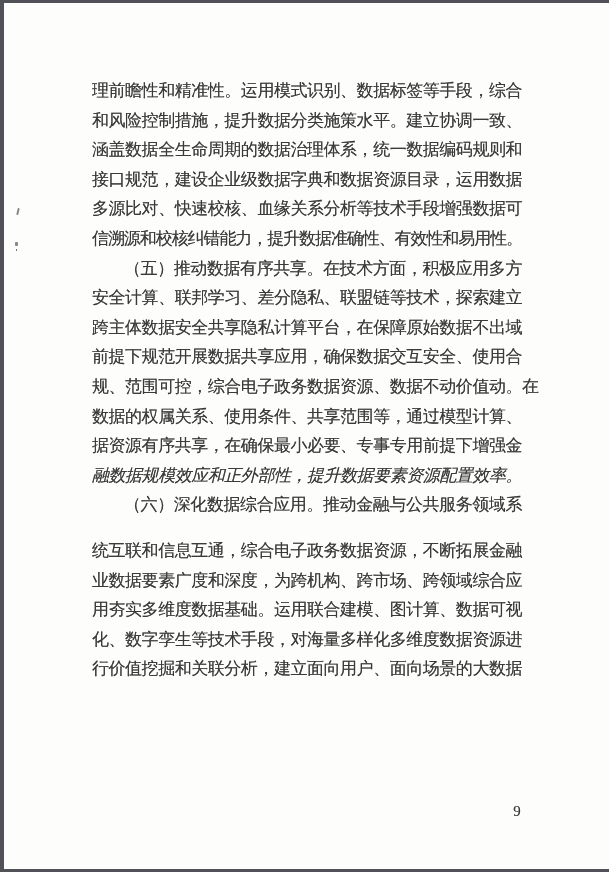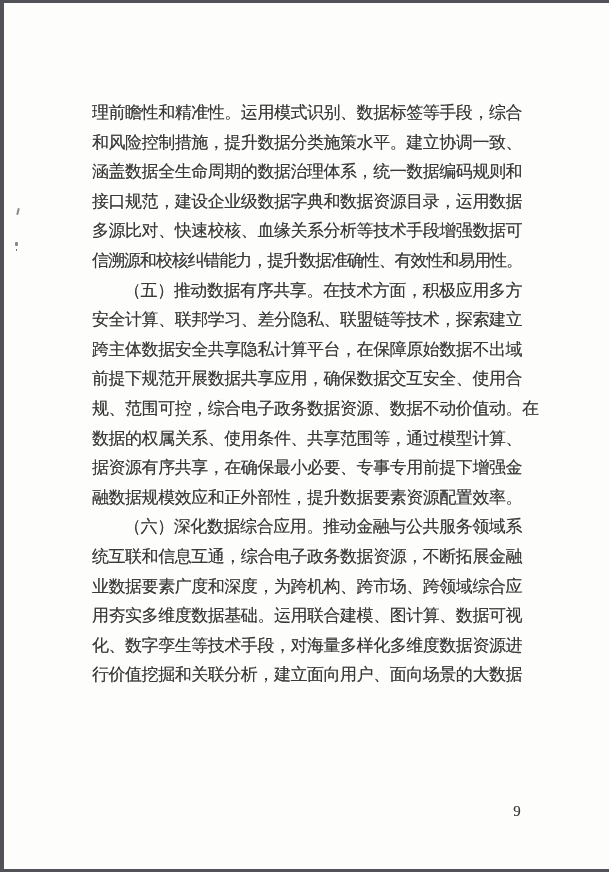--- a/index.html
+++ b/index.html
@@ -23,36 +23,36 @@
   .edge-top{ left:0; top:0; width:609px; height:3px; }
   .edge-left{ left:0; top:0; width:4px; height:872px; }
   .edge-bottom{ left:0; bottom:0; width:609px; height:3px; }
   
   .artifact{ position:absolute; background:#888; z-index:4; }
   .artifact-1{ left:17px; top:208px; width:2px; height:7px; transform:rotate(14deg); border-radius:1px; }
   .artifact-2{ left:15px; top:242px; width:3px; height:4px; box-shadow:0 6px 0 -1px #777; border-radius:1px; }
   
   .text-block{
     position:absolute;
-    left:92px; top:98px;
+    left:92px; top:76px;
     width:430px;
     color:var(--ink);
     font-size:17px;
     text-shadow:0 0 0.6px rgba(58,58,58,0.65);
   }
   .line{
     height:29.6px;
     line-height:29.6px;
     text-align:justify;
     text-align-last:justify;
     white-space:nowrap;
     overflow:visible;
   }
   .line.indent{ padding-left:32px; }
-  .line.last-left{ text-align-last:left; }
+  .line.last-left{ text-align-last:left;font-style:italic; }
   .page-number{
     position:absolute;
     left:505px; top:803px;
     width:24px;
     text-align:center;
     font-size:15px;
     color:var(--ink);
     text-shadow:0 0 0.6px rgba(58,58,58,0.6);
   }
 </style>
@@ -72,21 +72,21 @@
       <div class="line" style="letter-spacing: -1.07407px;">信溯源和校核纠错能力，提升数据准确性、有效性和易用性。</div>
       <div class="line indent" style="letter-spacing: -0.416667px;">（五）推动数据有序共享。在技术方面，积极应用多方</div>
       <div class="line" style="letter-spacing: -0.461538px;">安全计算、联邦学习、差分隐私、联盟链等技术，探索建立</div>
       <div class="line" style="letter-spacing: -0.461538px;">跨主体数据安全共享隐私计算平台，在保障原始数据不出域</div>
       <div class="line" style="letter-spacing: -0.461538px;">前提下规范开展数据共享应用，确保数据交互安全、使用合</div>
       <div class="line" style="letter-spacing: -0.461538px;">规、范围可控，综合电子政务数据资源、数据不动价值动。在</div>
       <div class="line" style="letter-spacing: -0.461538px;">数据的权属关系、使用条件、共享范围等，通过模型计算、</div>
       <div class="line" style="letter-spacing: -0.461538px;">据资源有序共享，在确保最小必要、专事专用前提下增强金</div>
       <div class="line last-left" style="letter-spacing: -0.461538px;">融数据规模效应和正外部性，提升数据要素资源配置效率。</div>
       <div class="line indent" style="letter-spacing: -0.416667px;">（六）深化数据综合应用。推动金融与公共服务领域系</div>
-      <div class="line" style="letter-spacing: -0.461538px;">统互联和信息互通，综合电子政务数据资源，不断拓展金融</div>
+      <div class="line" style="letter-spacing: -0.461538px; margin-top: 16px;">统互联和信息互通，综合电子政务数据资源，不断拓展金融</div>
       <div class="line" style="letter-spacing: -0.461538px;">业数据要素广度和深度，为跨机构、跨市场、跨领域综合应</div>
       <div class="line" style="letter-spacing: -0.461538px;">用夯实多维度数据基础。运用联合建模、图计算、数据可视</div>
       <div class="line" style="letter-spacing: -0.461538px;">化、数字孪生等技术手段，对海量多样化多维度数据资源进</div>
       <div class="line" style="letter-spacing: -0.461538px;">行价值挖掘和关联分析，建立面向用户、面向场景的大数据</div>
     </main>
 
   <div class="page-number">9</div>
 </div>
 
 <div class="edge edge-top"></div>

